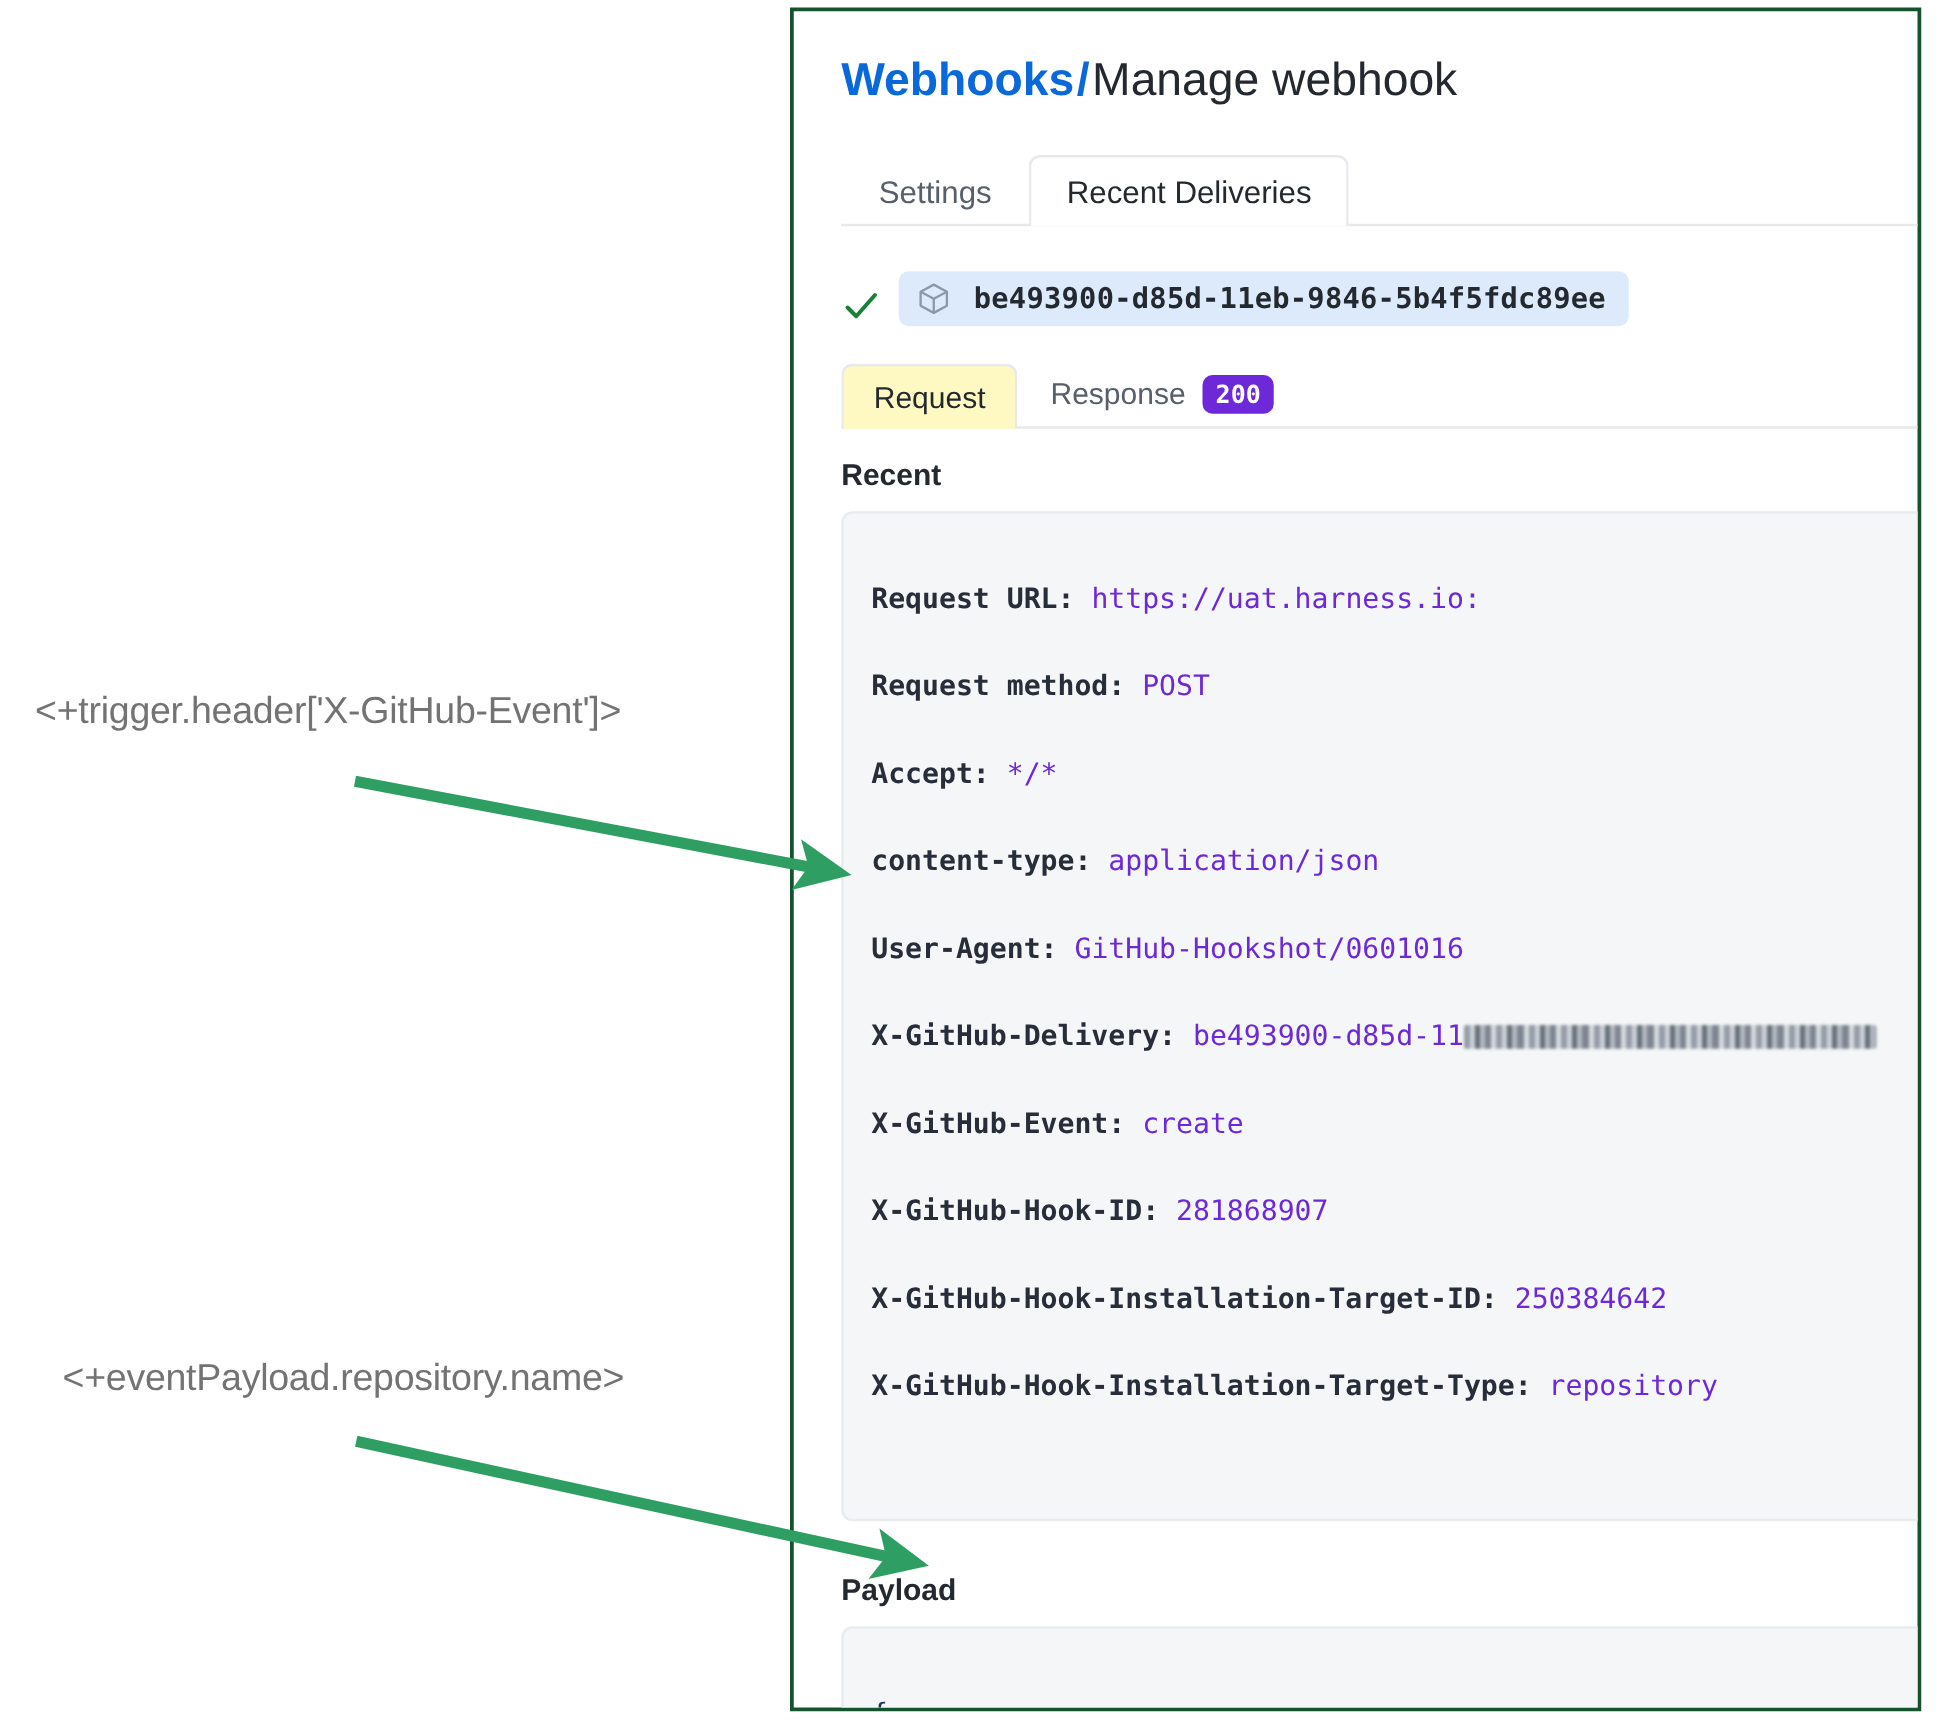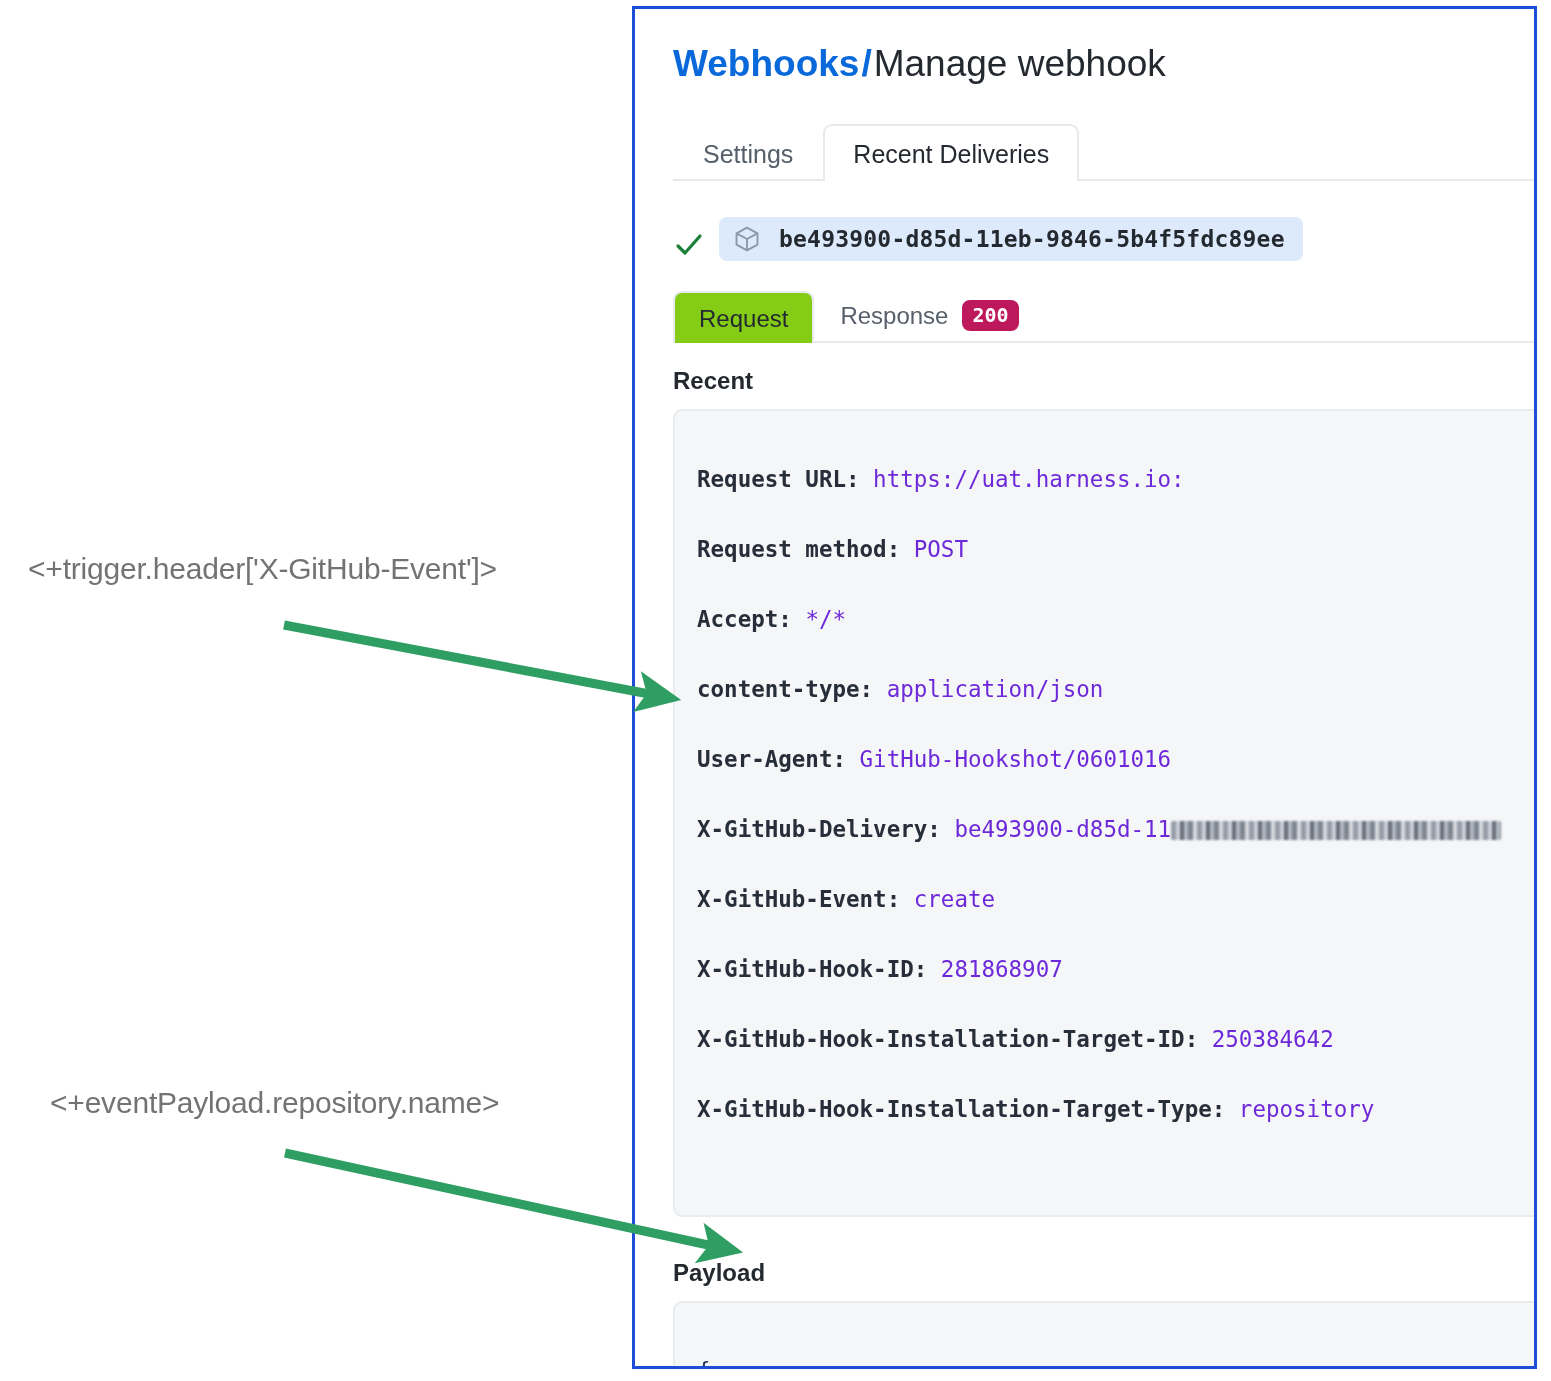--- a/index.html
+++ b/index.html
@@ -35,21 +35,21 @@
   #anno-label-2 { left: 50px; top: 1086px; }
 
   
   .gh-panel {
     position: absolute;
     left: 632px;
     top: 6px;
     width: 905px;
     height: 1363px;
     background: #ffffff;
-    border: 3px solid #1d4ed8;
+    border: 3px solid #14532d;
     box-sizing: border-box;
     overflow: hidden;
     z-index: 2;
   }
   .gh-inner {
     padding: 0 0 0 38px;
     height: 100%;
     box-sizing: border-box;
   }
 
@@ -165,27 +165,27 @@
     position: relative;
     top: 2px;
     background: transparent;
     cursor: pointer;
     display: inline-flex;
     align-items: center;
     white-space: nowrap;
   }
   .tab-in.active {
     color: #24292f;
-    background: #84cc16;
+    background: #fef9c3;
     border-color: #e7e9ec;
     font-weight: 400;
   }
   .status-badge {
     display: inline-block;
-    background: #be185d;
+    background: #6d28d9;
     color: #ffffff;
     font-family: "DejaVu Sans Mono", monospace;
     font-size: 20px;
     font-weight: 700;
     border-radius: 8px;
     padding: 4px 10px 4px 10px;
     margin-left: 14px;
     line-height: 1.15;
     text-align: right;
   }

